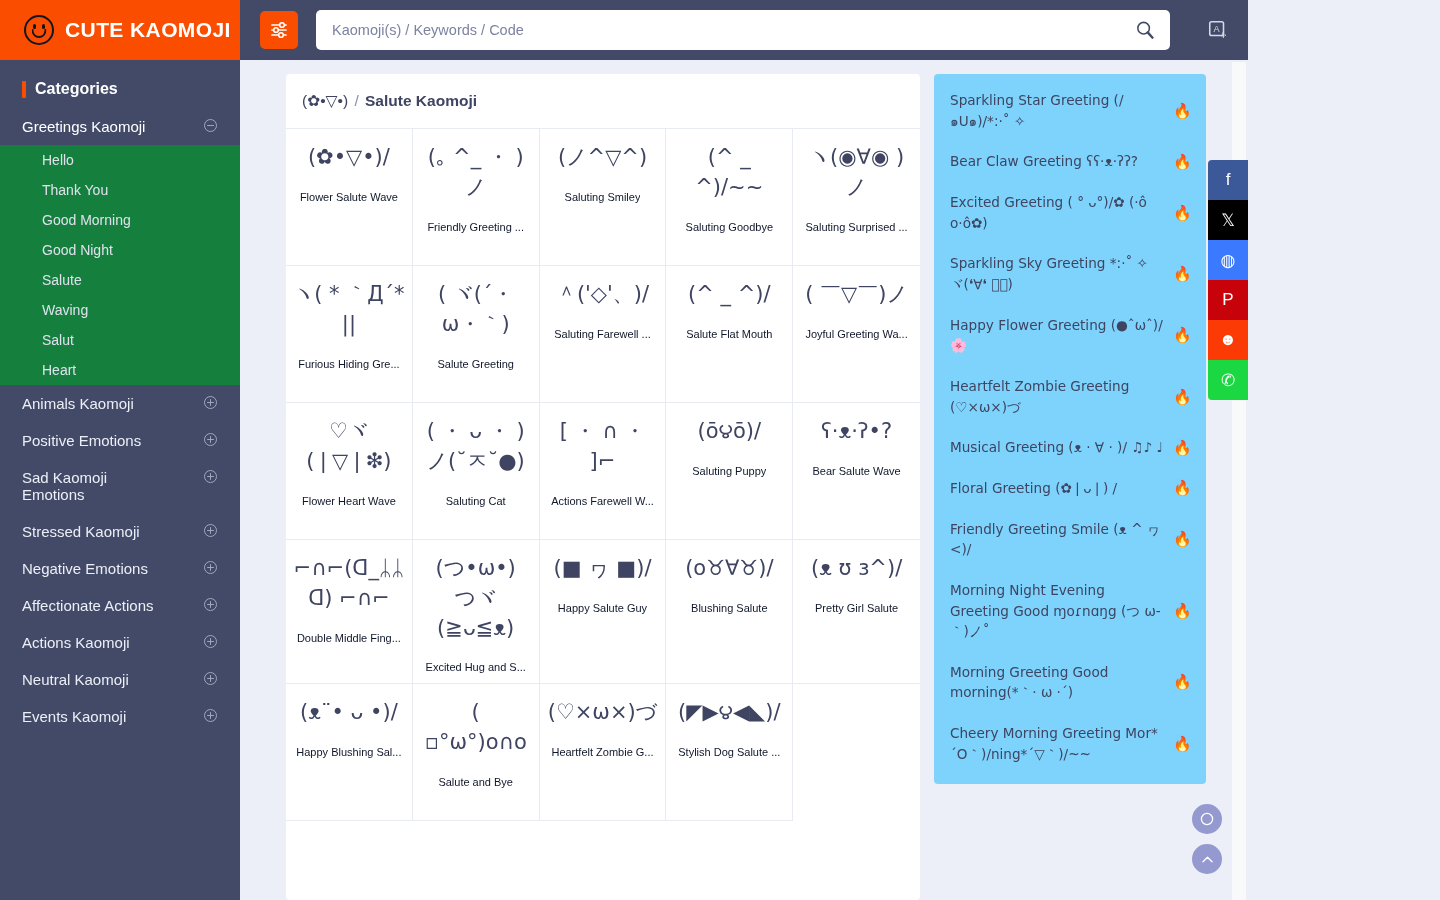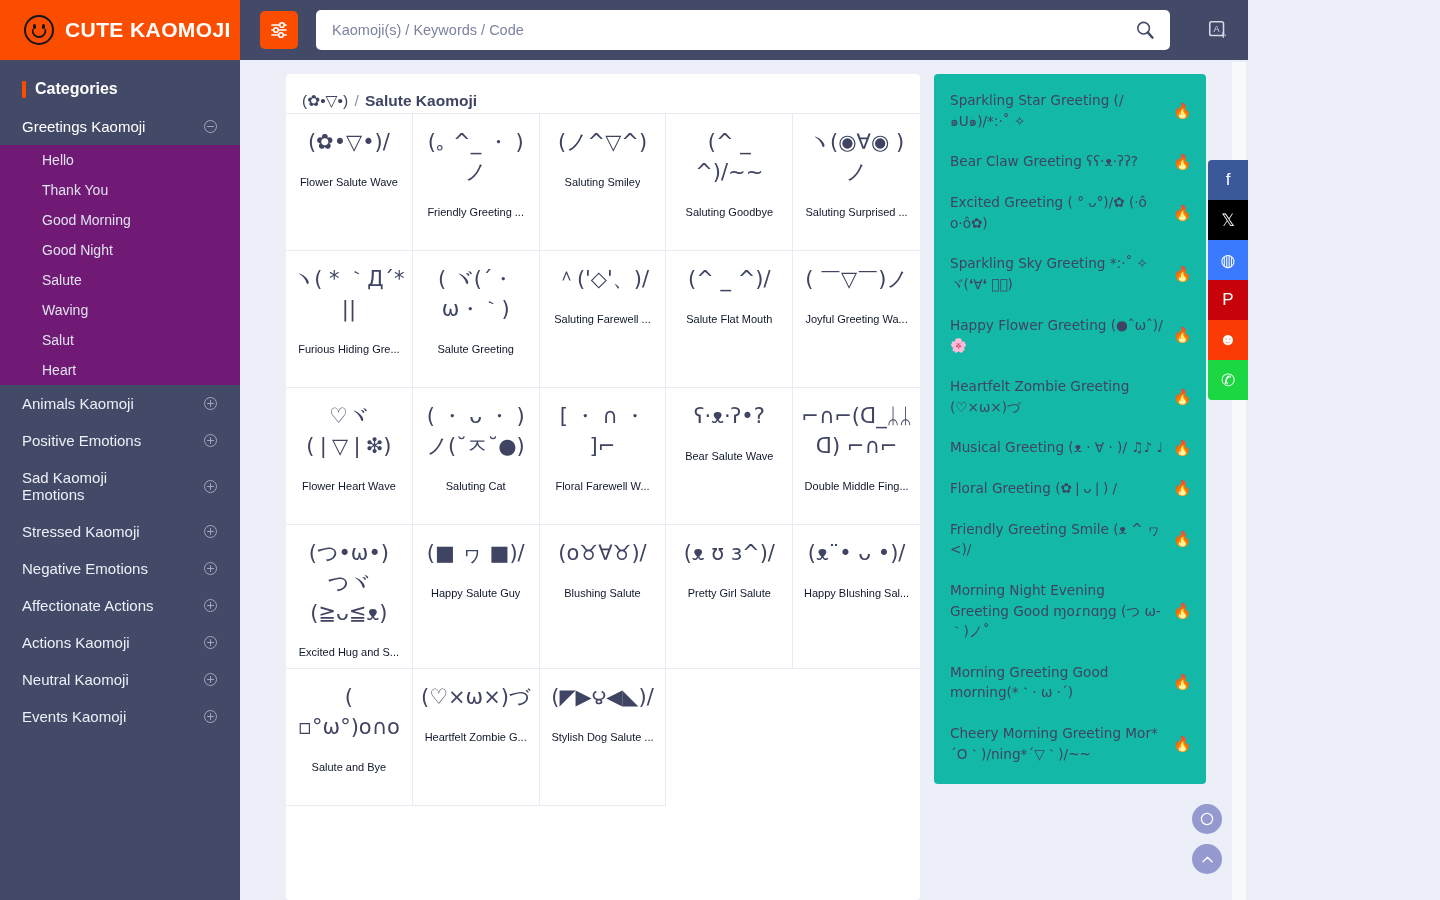--- a/index.html
+++ b/index.html
@@ -56,43 +56,43 @@
   .sidebar {
     width: 240px; flex: 0 0 240px; background: #434a67; overflow: hidden;
     padding-top: 10px;
   }
   .cat-head {
     display: flex; align-items: center; gap: 9px;
     padding: 10px 0 10px 22px; color: #fff; font-size: 16px; font-weight: bold;
   }
   .cat-bar { width: 4px; height: 17px; background: #fb4d00; border-radius: 1px; }
   .cat-item {
-    display: flex; align-items: center; justify-content: space-between;
+    display: flex; justify-content: space-between;
     padding: 10px 22px 10px 22px; color: #eceff7; font-size: 15px; cursor: pointer; gap: 30px;
   }
   .cat-item.expanded { color: #fff; }
   .sub-list { background: #4b5273; }
   .sub-item {
     padding: 7px 22px 7px 42px; color: #dfe2ee; font-size: 14px; cursor: pointer;
   }
-  .sub-item.active { background: #701a75; }
+  .sub-item.active { background: #15803d; }
   .pm-ico { width: 15px; height: 15px; flex: 0 0 15px; opacity: .72; }
 
   
   .main {
     flex: 1; min-width: 0; background: #eceff7; padding: 14px 14px 0 46px;
     display: flex; gap: 14px; overflow: hidden;
   }
   .content-card {
     flex: 1; min-width: 0; background: #fff; border-radius: 4px;
     display: flex; flex-direction: column; overflow: hidden;
     max-width: 766px;
   }
   .breadcrumb {
-    padding: 18px 18px 3px 16px; font-size: 15.5px; color: #3e4461;
+    padding: 18px 18px 18px 16px; font-size: 15.5px; color: #3e4461;
     border-bottom: 1px solid #e8ebf3; white-space: nowrap;
   }
   .breadcrumb .crumb-kao { font-weight: normal; }
   .breadcrumb .crumb-sep { color: #8b90a8; padding: 0 2px; }
   .breadcrumb .crumb-cur { font-weight: bold; }
 
   .grid { display: grid; grid-template-columns: repeat(5, 1fr); }
   .cell {
     border-right: 1px solid #e8ebf3; border-bottom: 1px solid #e8ebf3;
     padding: 14px 6px 10px; display: flex; flex-direction: column;
@@ -105,21 +105,21 @@
     width: 100%; word-break: break-word; flex: 0 0 auto;
     font-family: "DejaVu Sans", "Liberation Sans", sans-serif;
   }
   .cell .kname {
     margin-top: 18px; font-size: 11px; color: #0f172a; text-align: center;
     white-space: nowrap; overflow: hidden; text-overflow: ellipsis; max-width: 100%;
   }
 
   
   .right-col { width: 300px; flex: 0 0 300px; padding-right: 28px; }
-  .trend-card { background: #14b8a6; border-radius: 4px; padding: 6px 0 10px; }
+  .trend-card { background: #7dd3fc; border-radius: 4px; padding: 6px 0 10px; }
   .trend-item {
     display: flex; align-items: center; gap: 8px;
     padding: 10px 14px 10px 16px; cursor: pointer;
   }
   .trend-text {
     flex: 1; font-size: 13.6px; line-height: 1.52; color: #3e4461;
     font-family: "DejaVu Sans", "Liberation Sans", sans-serif;
   }
   .fire { font-size: 15px; flex: 0 0 auto; }
 
@@ -342,21 +342,25 @@
             <div class="cell">
               <div class="kao">♡ヾ(❘▽❘❇)</div>
               <div class="kname">Flower Heart Wave</div>
             </div>
             <div class="cell">
               <div class="kao">( ・ ᴗ ・ )ノ(˘ㅈ˘●)</div>
               <div class="kname">Saluting Cat</div>
             </div>
             <div class="cell">
               <div class="kao">[ ・ ∩ ・ ]⌐</div>
-              <div class="kname">Floral Farewell W...</div>
+              <div class="kname">Actions Farewell W...</div>
+            </div>
+            <div class="cell">
+              <div class="kao">(ō౪ō)/</div>
+              <div class="kname">Saluting Puppy</div>
             </div>
             <div class="cell">
               <div class="kao">ʕ·ᴥ·ʔ•?</div>
               <div class="kname">Bear Salute Wave</div>
             </div>
             <div class="cell">
               <div class="kao">⌐∩⌐(ᗡ_ᛦᛦᗡ) ⌐∩⌐</div>
               <div class="kname">Double Middle Fing...</div>
             </div>
             <div class="cell">

